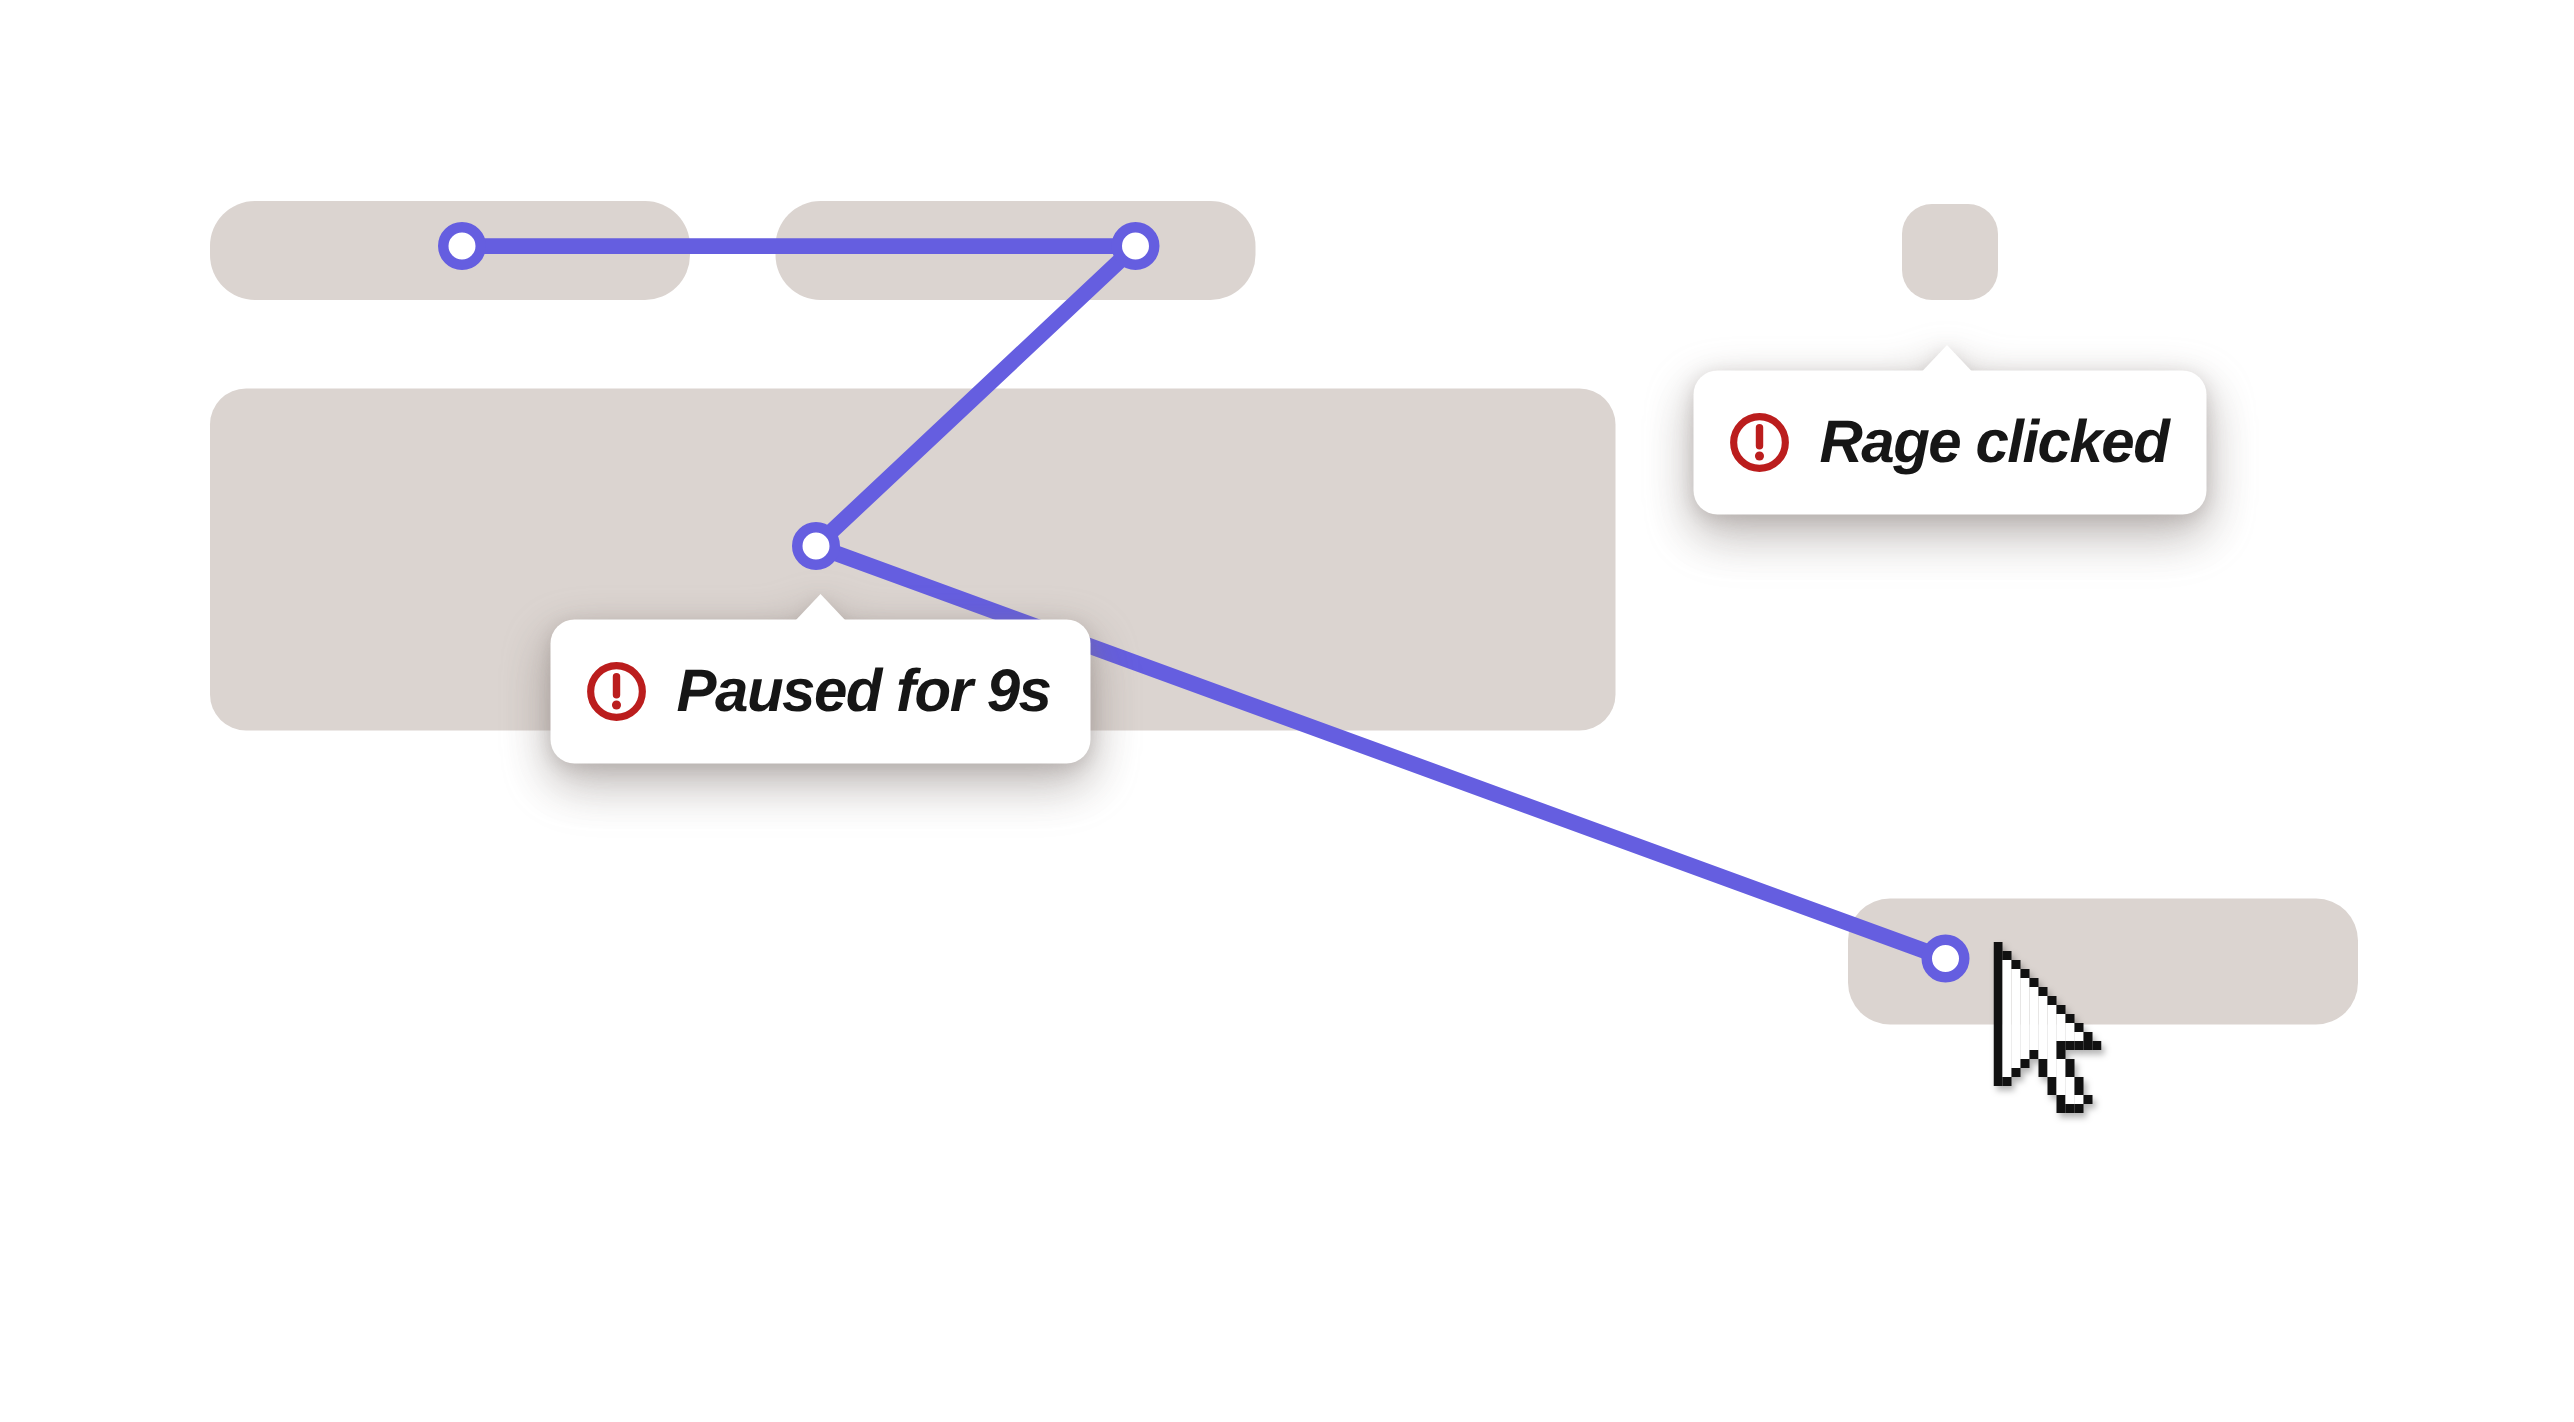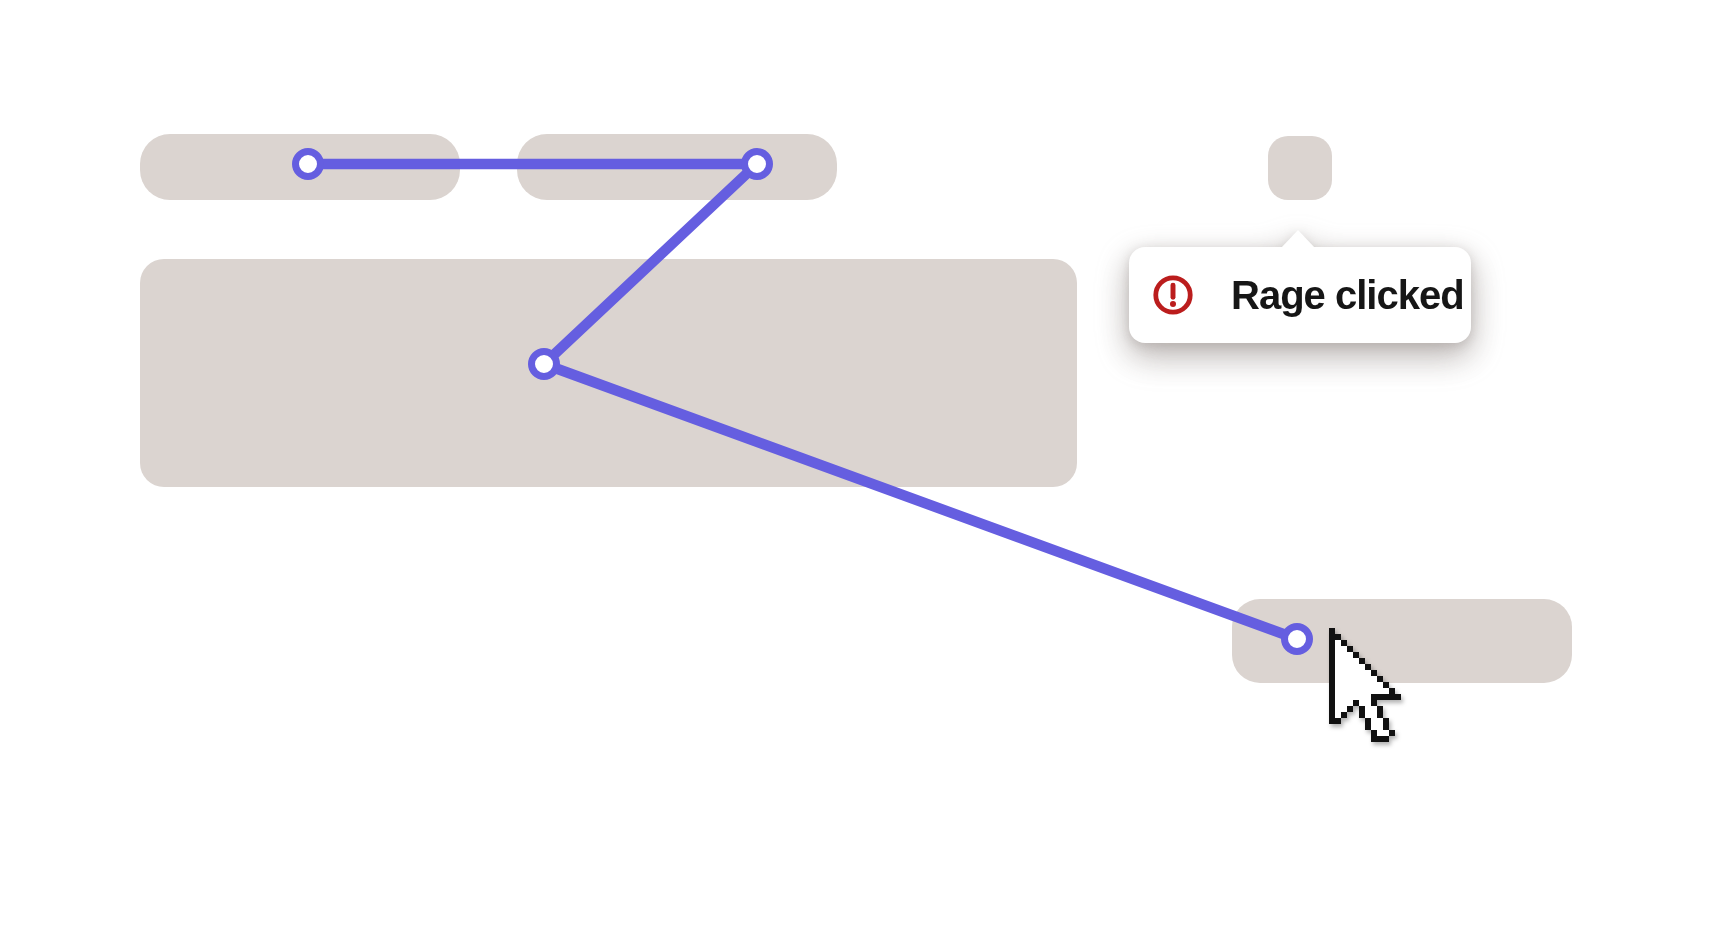--- a/index.html
+++ b/index.html
@@ -21,26 +21,27 @@
     position: absolute;
     left: 0;
     top: 0;
     z-index: 2;
   }
   .tooltip {
     position: absolute;
     z-index: 3;
     display: flex;
     align-items: center;
-    gap: 36px;
+    gap: 18px;
     padding: 0 22px;
     box-sizing: border-box;
     background: #ffffff;
     border-radius: 16px;
     filter: drop-shadow(0 12px 16px rgba(124,113,108,0.45)) drop-shadow(0 3px 6px rgba(124,113,108,0.30));
+    font-style: italic;
   }
   .tooltip .pointer {
     position: absolute;
     top: -17px;
     width: 0;
     height: 0;
     border-left: 17px solid transparent;
     border-right: 17px solid transparent;
     border-bottom: 18px solid #ffffff;
   }
@@ -86,20 +87,29 @@
   <div class="tooltip" id="tooltip-0" style="left: 1129px; top: 247px; width: 342px; height: 96px;">
     <span class="pointer" style="left: 152px;"></span>
     <svg class="alert-icon" width="44" height="44" viewBox="0 0 24 24" fill="none">
       <circle cx="12" cy="12" r="9.4" stroke="#bb1d1d" stroke-width="2.6"></circle>
       <line x1="12" y1="6.6" x2="12" y2="13.2" stroke="#bb1d1d" stroke-width="2.7" stroke-linecap="round"></line>
       <circle cx="12" cy="16.9" r="1.65" fill="#bb1d1d"></circle>
     </svg>
     <span class="label">Rage clicked</span>
   </div>
 
+  <div class="tooltip" id="tooltip-1" style="left: 367px; top: 413px; width: 360px; height: 96px;">
+    <span class="pointer" style="left: 163px;"></span>
+    <svg class="alert-icon" width="44" height="44" viewBox="0 0 24 24" fill="none">
+      <circle cx="12" cy="12" r="9.4" stroke="#bb1d1d" stroke-width="2.6"></circle>
+      <line x1="12" y1="6.6" x2="12" y2="13.2" stroke="#bb1d1d" stroke-width="2.7" stroke-linecap="round"></line>
+      <circle cx="12" cy="16.9" r="1.65" fill="#bb1d1d"></circle>
+    </svg>
+    <span class="label">Paused for 9s</span>
+  </div>
 
   <svg id="cursor-svg" width="72" height="114" style="left: 1329px; top: 628px;">
       <rect x="0" y="0" width="6" height="6" fill="#111111"></rect>
       <rect x="0" y="6" width="6" height="6" fill="#111111"></rect>
       <rect x="6" y="6" width="6" height="6" fill="#111111"></rect>
       <rect x="0" y="12" width="6" height="6" fill="#111111"></rect>
       <rect x="6" y="12" width="6" height="6" fill="#ffffff"></rect>
       <rect x="12" y="12" width="6" height="6" fill="#111111"></rect>
       <rect x="0" y="18" width="6" height="6" fill="#111111"></rect>
       <rect x="6" y="18" width="6" height="6" fill="#ffffff"></rect>

